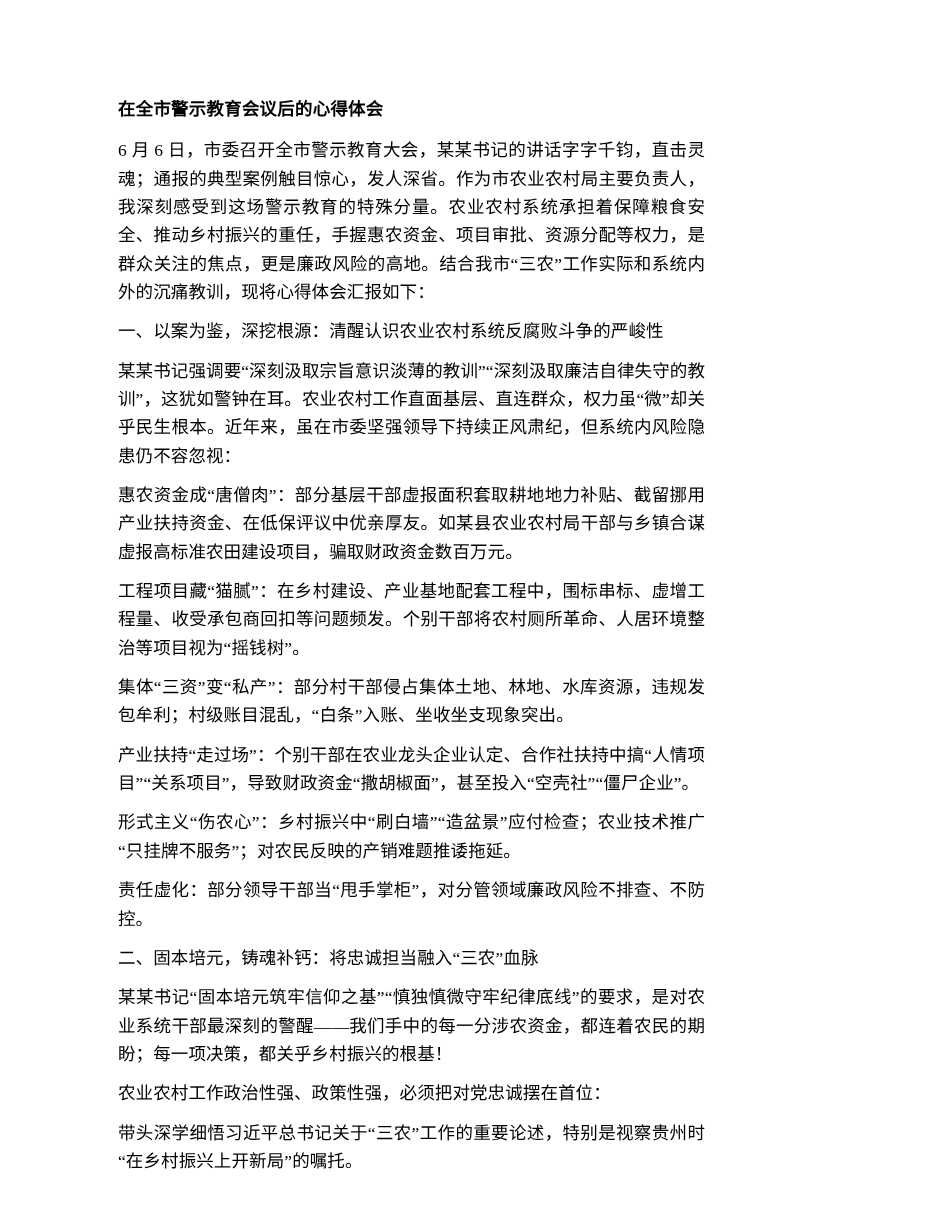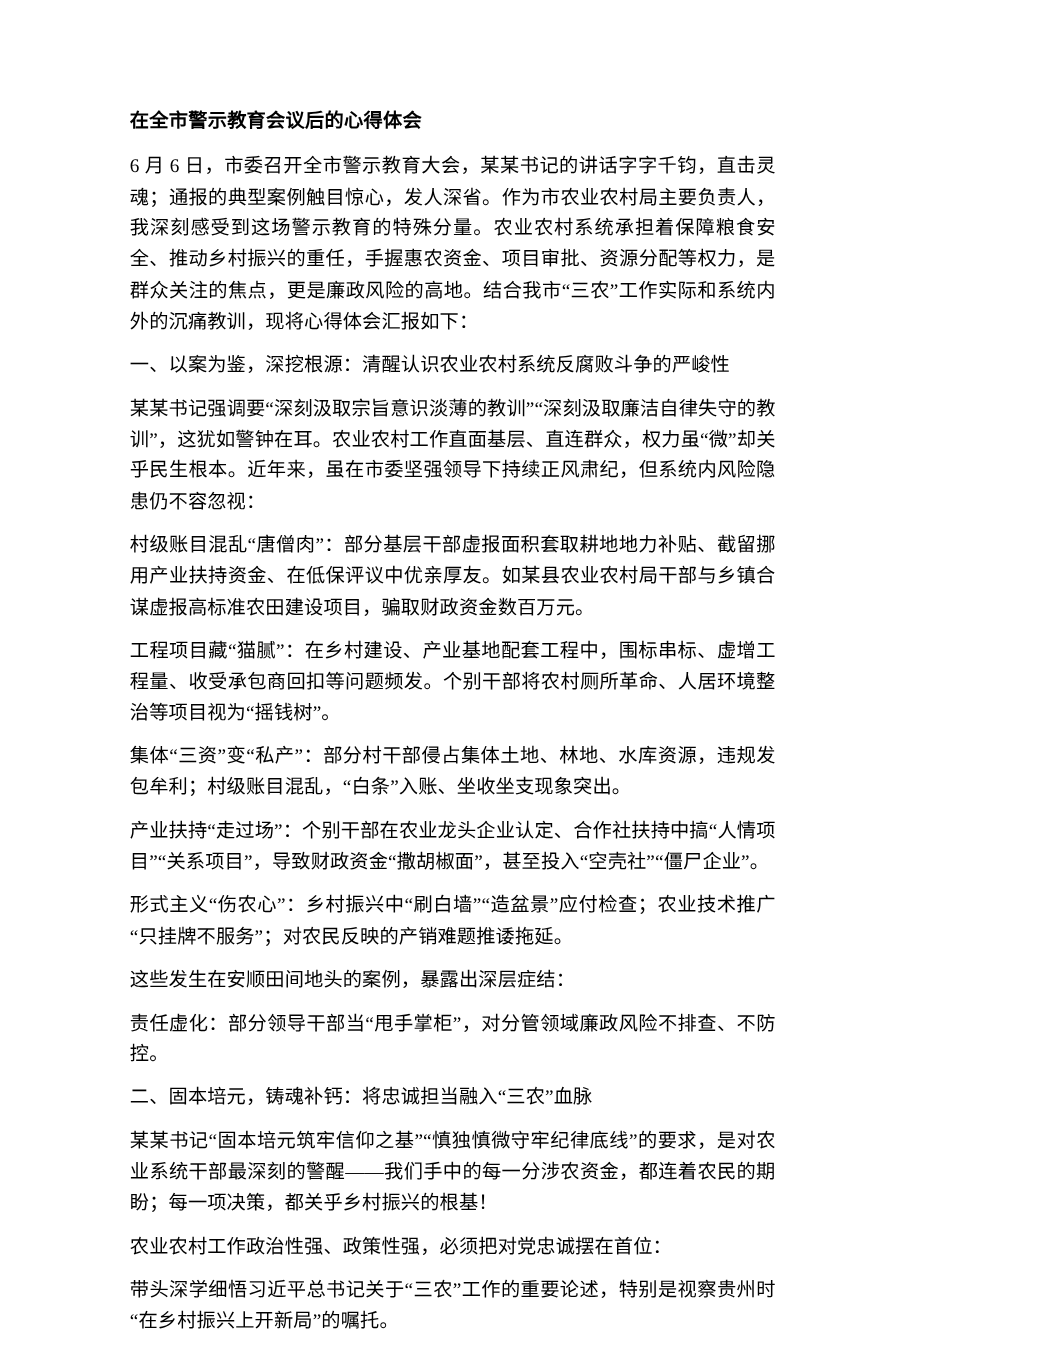--- a/index.html
+++ b/index.html
@@ -44,24 +44,23 @@
 </style>
 </head>
 <body>
 
 <div class="page">
   <h1 class="doc-title">在全市警示教育会议后的心得体会</h1>
 
   <p class="para">6 月 6 日，市委召开全市警示教育大会，某某书记的讲话字字千钧，直击灵魂；通报的典型案例触目惊心，发人深省。作为市农业农村局主要负责人，我深刻感受到这场警示教育的特殊分量。农业农村系统承担着保障粮食安全、推动乡村振兴的重任，手握惠农资金、项目审批、资源分配等权力，是群众关注的焦点，更是廉政风险的高地。结合我市“三农”工作实际和系统内外的沉痛教训，现将心得体会汇报如下：</p>
   <p class="para">一、以案为鉴，深挖根源：清醒认识农业农村系统反腐败斗争的严峻性</p>
   <p class="para">某某书记强调要“深刻汲取宗旨意识淡薄的教训”“深刻汲取廉洁自律失守的教训”，这犹如警钟在耳。农业农村工作直面基层、直连群众，权力虽“微”却关乎民生根本。近年来，虽在市委坚强领导下持续正风肃纪，但系统内风险隐患仍不容忽视：</p>
-  <p class="para">村级账目混乱“唐僧肉”：部分基层干部虚报面积套取耕地地力补贴、截留挪用产业扶持资金、在低保评议中优亲厚友。如某县农业农村局干部与乡镇合谋虚报高标准农田建设项目，骗取财政资金数百万元。</p>
+  <p class="para">惠农资金成“唐僧肉”：部分基层干部虚报面积套取耕地地力补贴、截留挪用产业扶持资金、在低保评议中优亲厚友。如某县农业农村局干部与乡镇合谋虚报高标准农田建设项目，骗取财政资金数百万元。</p>
   <p class="para">工程项目藏“猫腻”：在乡村建设、产业基地配套工程中，围标串标、虚增工程量、收受承包商回扣等问题频发。个别干部将农村厕所革命、人居环境整治等项目视为“摇钱树”。</p>
   <p class="para">集体“三资”变“私产”：部分村干部侵占集体土地、林地、水库资源，违规发包牟利；村级账目混乱，“白条”入账、坐收坐支现象突出。</p>
   <p class="para">产业扶持“走过场”：个别干部在农业龙头企业认定、合作社扶持中搞“人情项目”“关系项目”，导致财政资金“撒胡椒面”，甚至投入“空壳社”“僵尸企业”。</p>
   <p class="para">形式主义“伤农心”：乡村振兴中“刷白墙”“造盆景”应付检查；农业技术推广“只挂牌不服务”；对农民反映的产销难题推诿拖延。</p>
-  <p class="para">这些发生在安顺田间地头的案例，暴露出深层症结：</p>
   <p class="para">责任虚化：部分领导干部当“甩手掌柜”，对分管领域廉政风险不排查、不防控。</p>
   <p class="para">二、固本培元，铸魂补钙：将忠诚担当融入“三农”血脉</p>
   <p class="para">某某书记“固本培元筑牢信仰之基”“慎独慎微守牢纪律底线”的要求，是对农业系统干部最深刻的警醒——我们手中的每一分涉农资金，都连着农民的期盼；每一项决策，都关乎乡村振兴的根基！</p>
   <p class="para">农业农村工作政治性强、政策性强，必须把对党忠诚摆在首位：</p>
   <p class="para">带头深学细悟习近平总书记关于“三农”工作的重要论述，特别是视察贵州时“在乡村振兴上开新局”的嘱托。</p>
 </div>
 
 </body></html>

